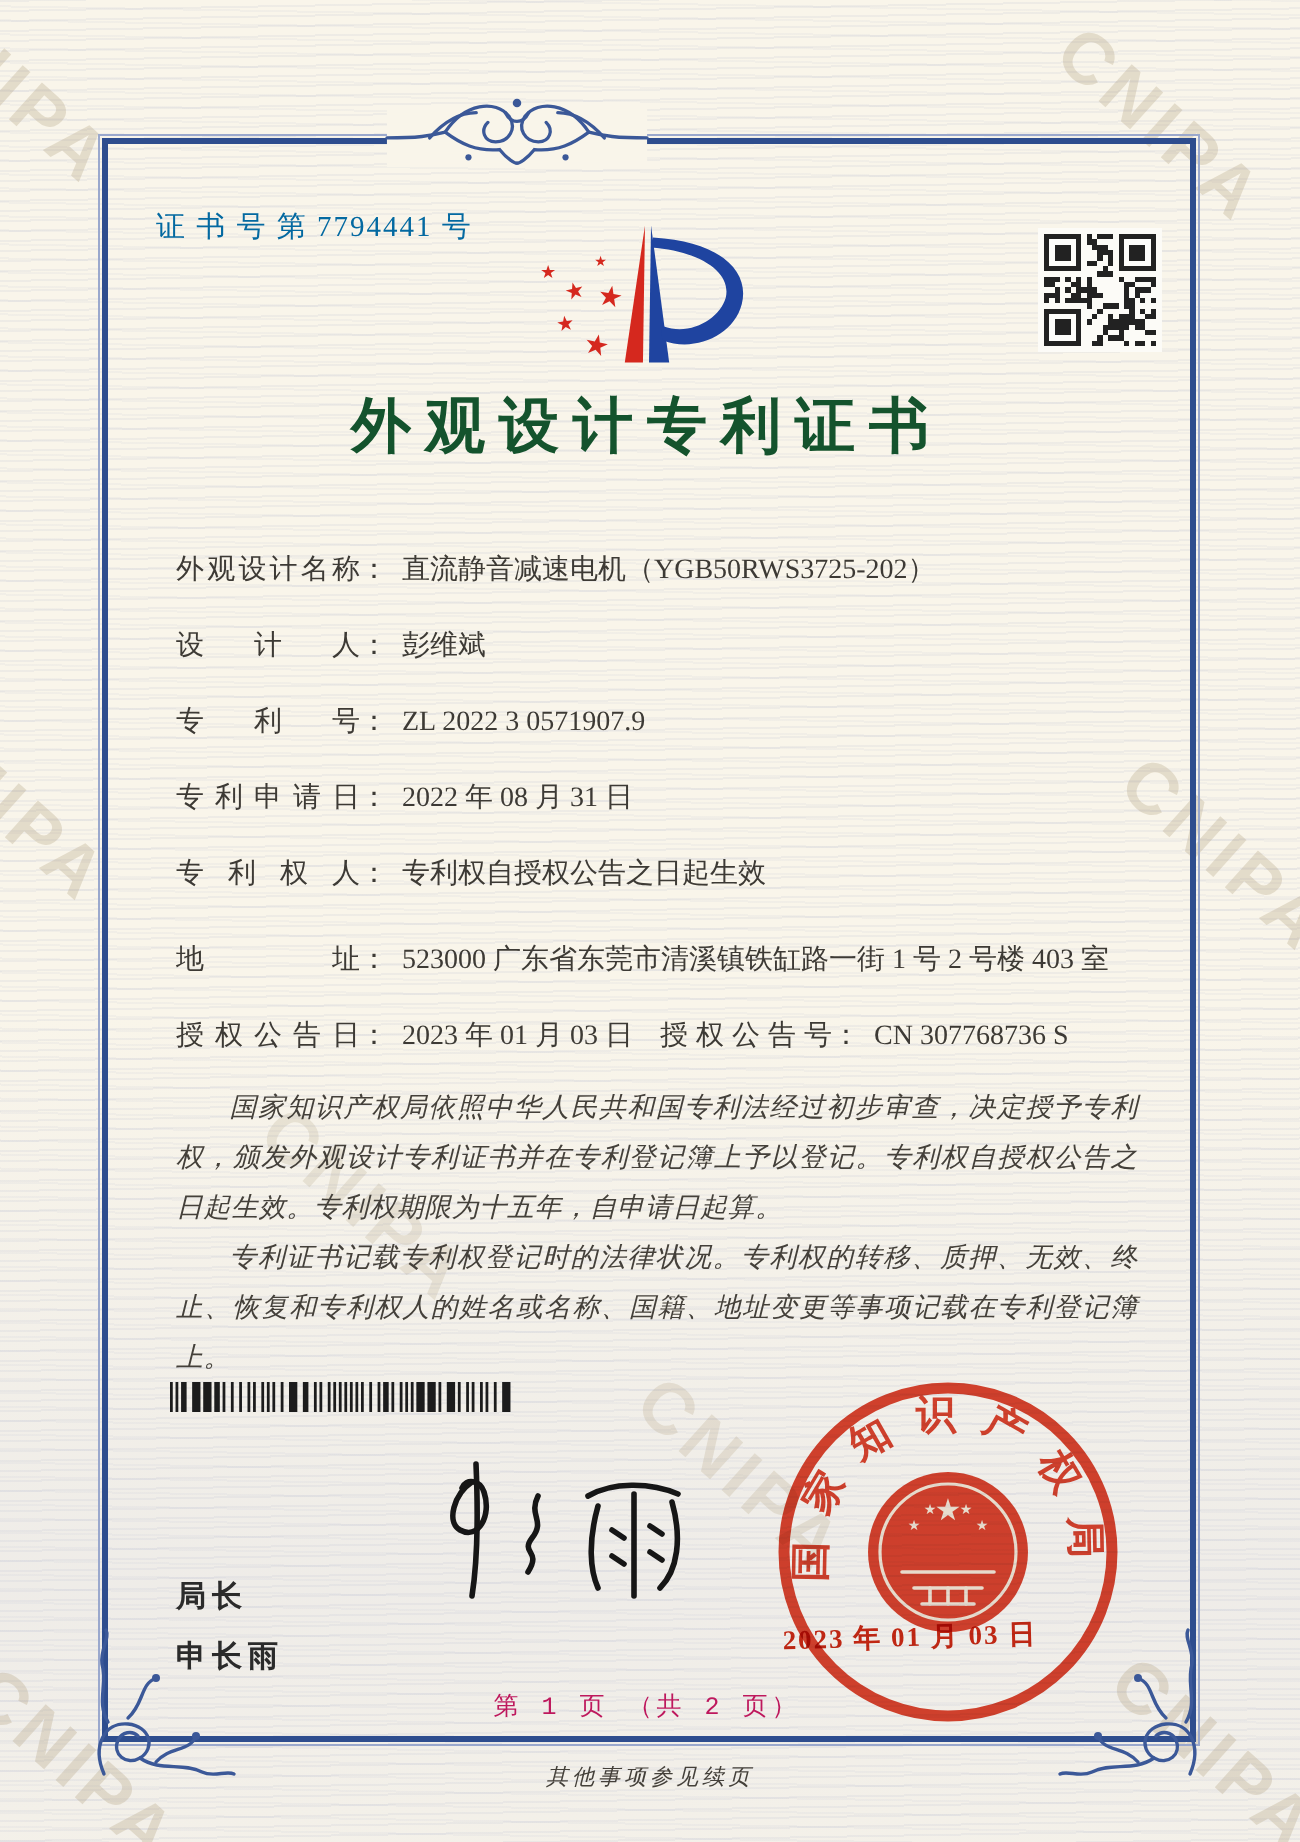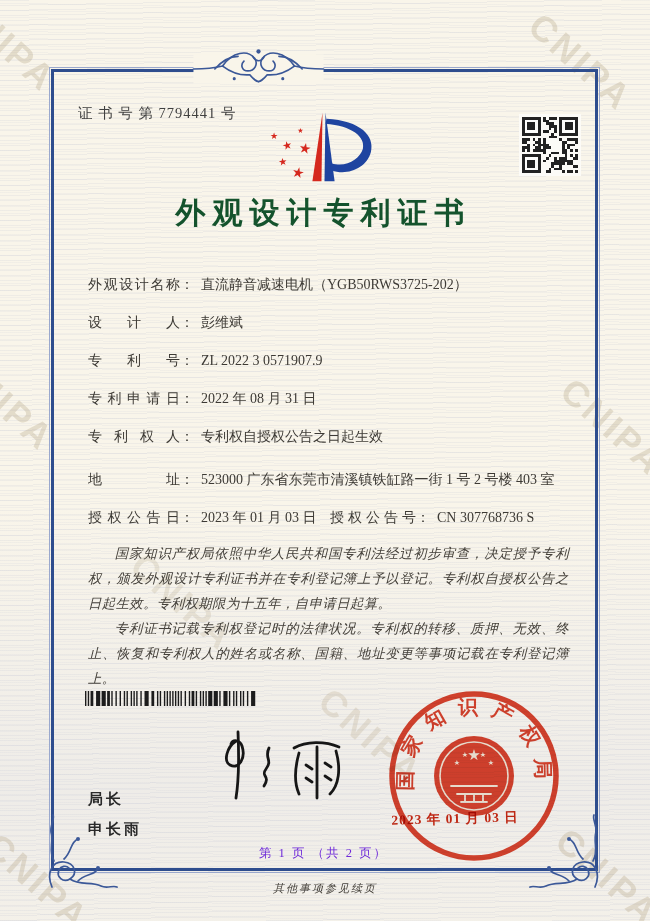--- a/index.html
+++ b/index.html
@@ -16,21 +16,21 @@
       font-weight:bold;font-size:36px;letter-spacing:3px;color:rgba(172,156,120,0.28);
       transform:rotate(42deg);transform-origin:left top;white-space:nowrap;pointer-events:none;}
   
   .frame{position:absolute;left:49px;top:67px;width:549px;height:804px;border:1px solid #9aa8cd;}
   .frame-inner{position:absolute;inset:1px;border:3px solid #2e4d8e;}
   .ornament-top{position:absolute;left:176px;top:42px;width:165px;height:52px;}
   .corner{position:absolute;width:74px;height:74px;}
   .corner.left{left:44px;top:815px;}
   .corner.right{left:529px;top:815px;transform:scaleX(-1);}
   
-  .cert-no{position:absolute;left:78px;top:104px;font-size:14.5px;letter-spacing:1px;color:#404040;}
+  .cert-no{position:absolute;left:78px;top:104px;font-size:14.5px;letter-spacing:1px;color:#0369a1;}
   .logo{position:absolute;left:266px;top:106px;width:116px;height:84px;}
   .qr{position:absolute;left:519px;top:114px;width:56px;height:56px;background:#fcfbf7;padding:3px;}
   .qr svg{display:block;width:100%;height:100%;}
   .title{position:absolute;left:50px;top:193px;width:547px;text-align:center;
          font-size:30px;font-weight:bold;letter-spacing:7px;color:#14532d;}
   
   .fields{position:absolute;left:88px;top:276px;width:480px;font-size:14px;color:#3d3a35;}
   .row{position:relative;height:38px;white-space:nowrap;}
   .row.tall{height:43px;}
   .lbl{display:inline-block;width:92px;text-align:justify;text-align-last:justify;vertical-align:top;}
@@ -44,21 +44,21 @@
   .barcode{position:absolute;left:85px;top:691px;width:173px;height:15px;}
   .barcode svg{display:block;width:100%;height:100%;}
   .signer{position:absolute;left:88px;top:784px;font-family:"Liberation Sans","DejaVu Sans",sans-serif;
           font-weight:bold;font-size:15px;letter-spacing:3px;color:#2b2b2b;line-height:30px;}
   .signature{position:absolute;left:198px;top:726px;width:160px;height:82px;}
   .seal{position:absolute;left:386px;top:688px;width:176px;height:176px;mix-blend-mode:multiply;opacity:0.93;}
   .seal-date{position:absolute;left:380px;top:810px;width:150px;text-align:center;
              font-weight:bold;font-size:13.5px;letter-spacing:1px;color:#cd2a15;
              transform:rotate(-1.5deg);mix-blend-mode:multiply;}
   .page-footer{position:absolute;left:50px;top:845px;width:547px;text-align:center;
-               font-size:12.5px;letter-spacing:2px;color:#6d28d9;}
+               font-size:12.5px;letter-spacing:2px;color:#be185d;font-family:Liberation Mono, monospace;}
   .cont-note{position:absolute;left:0;top:881px;width:650px;text-align:center;
              font-size:11px;letter-spacing:2px;color:#44403a;font-style:italic;}
   svg{overflow:visible;}
 </style>
 </head>
 <body>
 
 <div class="page">
 
   <div class="wm" style="left:-28px;top:-14px">CNIPA</div>

